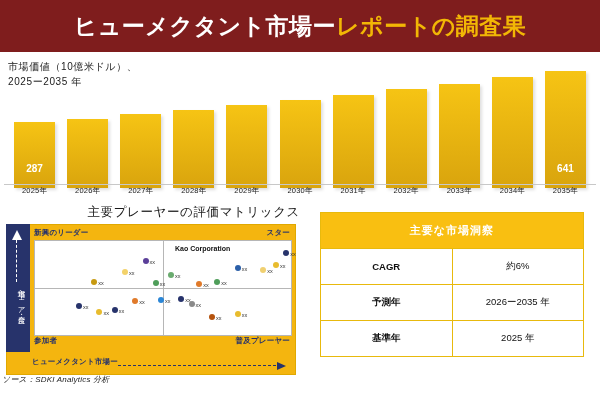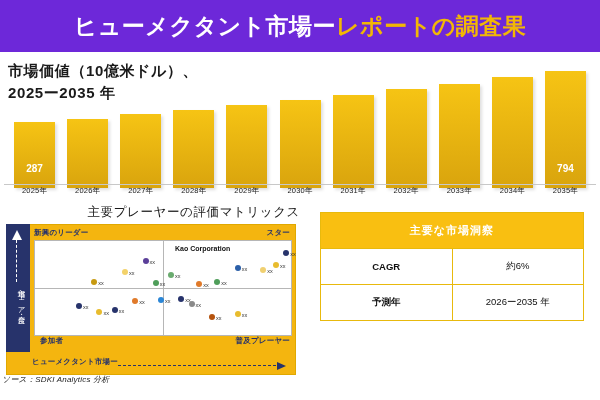--- a/index.html
+++ b/index.html
@@ -20,21 +20,21 @@
     height: 400px;
     background: #ffffff;
     overflow: hidden;
   }
 
   
   .header-bar {
     position: absolute;
     left: 0; top: 0;
     width: 600px; height: 52px;
-    background: #6d28d9;
+    background: #7f1d1d;
     display: flex;
     align-items: center;
     justify-content: center;
   }
   .header-title {
     font-size: 23px;
     font-weight: bold;
     letter-spacing: 0.5px;
     white-space: nowrap;
     line-height: 1;
@@ -45,25 +45,25 @@
   
   .chart-block {
     position: absolute;
     left: 0; top: 52px;
     width: 600px; height: 152px;
     background: #ffffff;
   }
   .chart-subtitle {
     position: absolute;
     left: 8px; top: 8px;
-    font-size: 15px;
+    font-size: 10px;
     color: #1a1a1a;
     line-height: 1.45;
     letter-spacing: 0.6px;
-    font-weight: 700;
+    font-weight: 400;
   }
   .bars-area {
     position: absolute;
     left: 8px; top: 8px;
     width: 584px; height: 128px;
   }
   .bar-col {
     position: absolute;
     bottom: 0;
     width: 41px;
@@ -169,21 +169,21 @@
   }
   .quad-label {
     position: absolute;
     font-size: 7.5px;
     color: #27336b;
     font-weight: bold;
     letter-spacing: 0.2px;
   }
   .ql-emerging { left: 34px; top: 26px; }
   .ql-star     { right: 10px; top: 26px; }
-  .ql-partic   { left: 40px; top: 134px; }
+  .ql-partic   { left: 34px; top: 134px; }
   .ql-pervade  { right: 10px; top: 134px; }
 
   .matrix-plot {
     position: absolute;
     left: 34px; top: 38px;
     width: 256px; height: 94px;
     background: #ffffff;
     border: 1px solid #b6b6b6;
   }
   .quad-v {
@@ -362,21 +362,21 @@
           <div class="bar" style="height: 99px;"></div>
         </div>
         <div class="bar-col" style="left: 430.773px;">
           <div class="bar" style="height: 104px;"></div>
         </div>
         <div class="bar-col" style="left: 483.864px;">
           <div class="bar" style="height: 111px;"></div>
         </div>
         <div class="bar-col" style="left: 536.955px;">
           <div class="bar" style="height: 117px;">
-            <span class="bar-value">794</span>
+            <span class="bar-value">641</span>
           </div>
         </div>
       </div>
   </div>
   <div class="axis-line"></div>
   <div class="axis-labels" id="axis-labels">
       <div class="axis-label" style="left: 4.54545px;">2025年</div>
       <div class="axis-label" style="left: 57.6364px;">2026年</div>
       <div class="axis-label" style="left: 110.727px;">2027年</div>
       <div class="axis-label" style="left: 163.818px;">2028年</div>
@@ -473,18 +473,22 @@
       </thead>
       <tbody id="insights-body">
           <tr>
             <td class="key">CAGR</td>
             <td class="val">約6%</td>
           </tr>
           <tr>
             <td class="key">予測年</td>
             <td class="val">2026ー2035 年</td>
           </tr>
+          <tr>
+            <td class="key">基準年</td>
+            <td class="val">2025 年</td>
+          </tr>
         </tbody>
     </table>
   </div>
 
 
 </div>
 
 </body></html>

